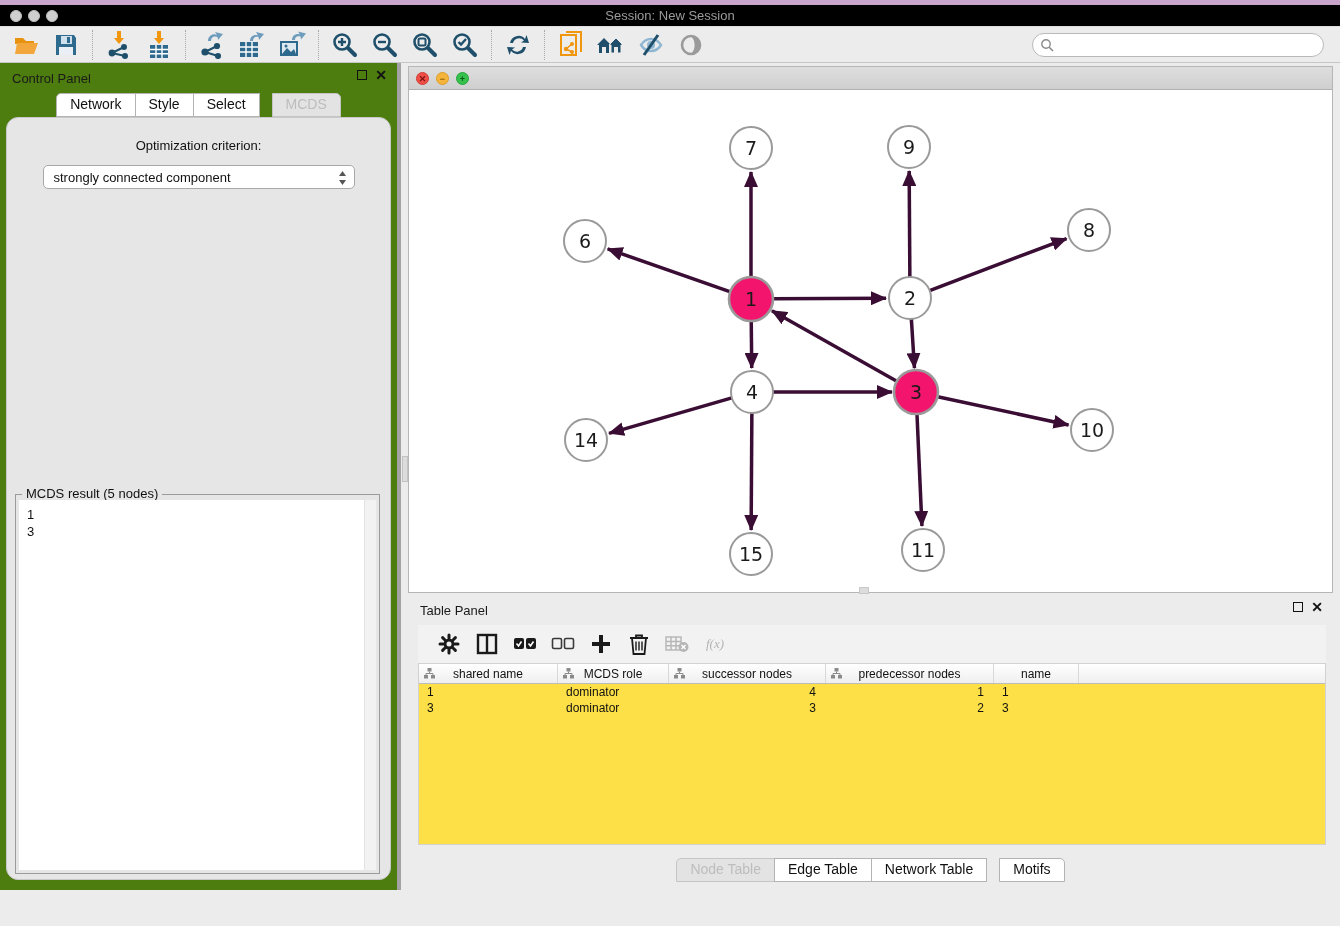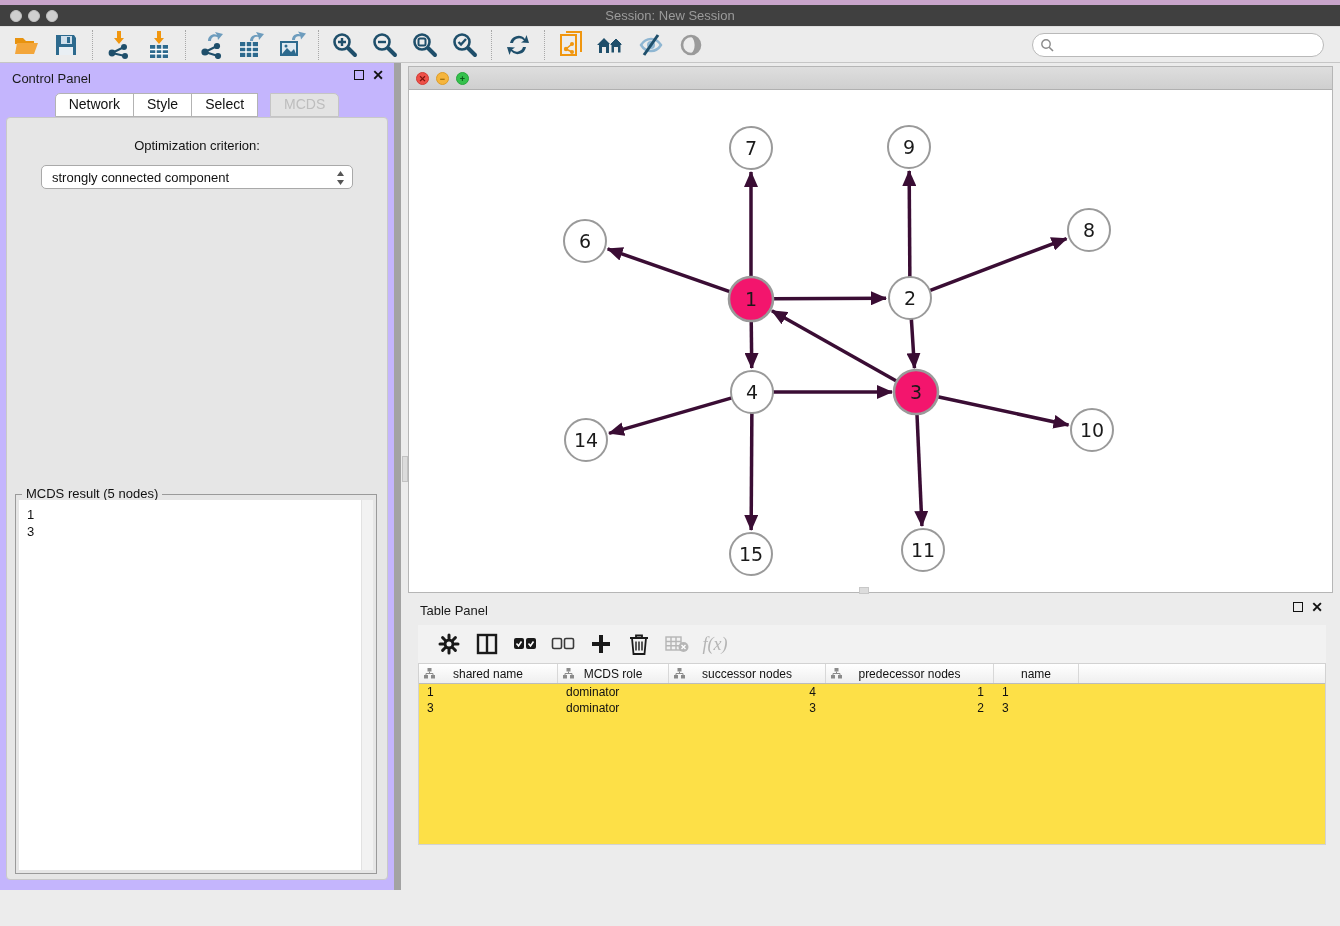--- a/index.html
+++ b/index.html
@@ -2,48 +2,48 @@
 <html><head>
 <meta charset="utf-8">
 <style>
   * { margin:0; padding:0; box-sizing:border-box; }
   html,body { width:1340px; height:926px; }
   body { font-family:"Liberation Sans", sans-serif; font-size:13px; color:#111; background:#ececec; overflow:hidden; }
   .app { position:relative; width:1340px; height:926px; background:#ececec; }
 
   
   .top-strip { position:absolute; left:0; top:0; width:1340px; height:5px; background:#c9a5cb; }
-  .titlebar { position:absolute; left:0; top:5px; width:1340px; height:22px; background:#404040; border-bottom:1px solid #dedede; }
+  .titlebar { position:absolute; left:0; top:5px; width:1340px; height:22px; background:#000000; border-bottom:1px solid #dedede; }
   .traffic { position:absolute; top:5px; width:12px; height:12px; border-radius:50%; background:#cfcfcf; border:1px solid #c0c0c0; }
   .titlebar .t1{left:10px}.titlebar .t2{left:28px}.titlebar .t3{left:46px}
   .titlebar-title { position:absolute; left:0; right:0; top:3px; text-align:center; color:#9b9b9b; font-size:13px; }
 
   
   .toolbar { position:absolute; left:0; top:27px; width:1340px; height:36px; background:#ececec; border-bottom:1px solid #c6c6c6; display:flex; align-items:center; padding:0 6px; }
   .tbtn { width:40px; height:32px; display:flex; align-items:center; justify-content:center; }
   .tsep { width:1px; height:30px; border-left:1px dotted #a8a8a8; margin:0 6px; }
   .search-wrap { margin-left:auto; margin-right:10px; position:relative; }
   .search-input { width:292px; height:24px; border:1px solid #b9b9b9; border-radius:12px; background:#fff; padding:0 8px 0 26px; font-size:12px; outline:none; color:#333; }
   .search-ico { position:absolute; left:8px; top:5px; }
 
   
-  .control-panel { position:absolute; left:0; top:63px; width:401px; height:827px; background:#c4b5fd; border-right:7px solid #a3a3a3; }
+  .control-panel { position:absolute; left:0; top:63px; width:401px; height:827px; background:#4d7c0f; border-right:4px solid #a3a3a3; }
   .panel-header { position:relative; height:30px; }
   .panel-title { position:absolute; left:12px; top:8px; font-size:13px; color:#1a1a1a; }
   .win-icons { position:absolute; right:10px; top:7px; display:flex; gap:8px; align-items:center; }
   .float-ico { width:10px; height:10px; border:1.5px solid #111; }
   .close-ico { font-size:14px; font-weight:bold; color:#111; line-height:10px; }
 
   .tabs-row { text-align:center; height:23px; }
   .tab { display:inline-block; padding:2px 13px 4px; background:#fff; border:1px solid #b3b3b3; margin-left:-1px; font-size:14px; color:#111; cursor:default; vertical-align:top; }
   .tab:first-child { border-radius:5px 0 0 0; margin-left:0; }
   .tab:last-child { border-radius:0 5px 0 0;margin-left:12px; }
   .tab.active { background:#e3e3e3; color:#bdbdbd; border-color:#c5c5c5; }
 
-  .cp-body { position:absolute; left:6px; right:6px; top:54px; bottom:10px; background:#e6e6e6; border:1px solid #c9c9c9; border-radius:4px; }
+  .cp-body { position:absolute; left:6px; right:6px; top:54px; bottom:10px; background:#e6e6e6; border:1px solid #c9c9c9; border-radius:12px; }
   .crit-label { text-align:center; margin-top:20px; font-size:13px; }
   .crit-select { position:relative; margin:12px auto 0; width:312px; height:24px; background:#fff; border:1px solid #a9a9a9; border-radius:5px; padding:4px 24px 0 10px; font-size:13px; color:#111; }
   .stepper { position:absolute; right:7px; top:4px; width:9px; height:16px; }
   .btn-row { margin-top:13px; text-align:center; }
   .pbtn { display:inline-block; height:24px; padding:4px 15px 0; background:#fff; border:1px solid #a9a9a9; border-radius:5px; font-size:13px; margin:0 7px; color:#111; }
 
   .result-group { position:absolute; left:8px; right:10px; top:376px; bottom:5px; border:1px solid #9a9a9a; }
   .result-legend { position:absolute; left:6px; top:-9px; background:#e6e6e6; padding:0 4px; font-size:13px; color:#111; }
   .result-inner { position:absolute; left:3px; right:3px; top:5px; bottom:3px; background:#fff; }
   .result-scroll { position:absolute; right:0; top:0; bottom:0; width:12px; background:#f2f2f2; border-left:1px solid #e2e2e2; }
@@ -58,21 +58,21 @@
   .dot-yellow { left:27px; background:#f5b53d; border:1px solid #dd9c27; color:#8a5d00; }
   .dot-green { left:47px; background:#35c14c; border:1px solid #27a63c; color:#0a5c1a; }
   .net-canvas { position:absolute; left:0; top:23px; right:0; bottom:0; background:#fff; }
   .grip-v { position:absolute; left:-7px; top:389px; width:6px; height:26px; background:#dcdcdc; border:1px solid #c2c2c2; }
   .grip-h { position:absolute; left:450px; bottom:-2px; width:10px; height:7px; background:#dcdcdc; border:1px solid #c8c8c8; }
 
   
   .table-panel { position:absolute; left:408px; top:595px; width:925px; height:295px; background:#ececec; }
   .tp-toolbar { position:absolute; left:10px; right:7px; top:30px; height:38px; background:#f2f2f2; display:flex; align-items:center; padding-left:12px; }
   .tp-btn { width:38px; height:30px; display:flex; align-items:center; justify-content:center; }
-  .fx-label { font-family:"Liberation Serif", serif; font-style:italic; font-size:18px; color:#b4b4b4;text-align:center; }
+  .fx-label { font-family:"Liberation Serif", serif; font-style:italic; font-size:13px; color:#b4b4b4;text-align:center; }
   .nt-wrap { position:absolute; left:10px; right:7px; top:68px; bottom:45px; background:#fde047; border:1px solid #d2d2d2; overflow:hidden; }
   .nt-header { display:flex; height:20px; background:linear-gradient(#ffffff,#efefef); border-bottom:1px solid #bcbcbc; }
   .th { position:relative; display:flex; align-items:center; justify-content:center; border-right:1px solid #d8d8d8; font-size:12px; color:#111; gap:4px; }
   .th .tree-ico { position:absolute; left:5px; top:4px; }
   .tr { display:flex; height:16px; }
   .td { font-size:12px; padding:1px 8px 0; color:#111; overflow:hidden; white-space:nowrap; }
   .td.num { text-align:right; padding-right:10px; }
   .tp-tabs { position:absolute; left:0; right:0; bottom:8px; text-align:center; }
 
   
@@ -462,16 +462,17 @@
           </div>
           <div class="tr">
             <div class="td" style="width: 139px;">3</div>
             <div class="td" style="width: 111px;">dominator</div>
             <div class="td num" style="width: 157px;">3</div>
             <div class="td num" style="width: 168px;">2</div>
             <div class="td" style="width: 85px;">3</div>
           </div>
         </div>
     </div>
+    <div class="tp-tabs" id="tp-tabs"><div class="tab active">Node Table</div><div class="tab">Edge Table</div><div class="tab">Network Table</div><div class="tab">Motifs</div></div>
   </div>
 
 
 </div>
 
 </body></html>

